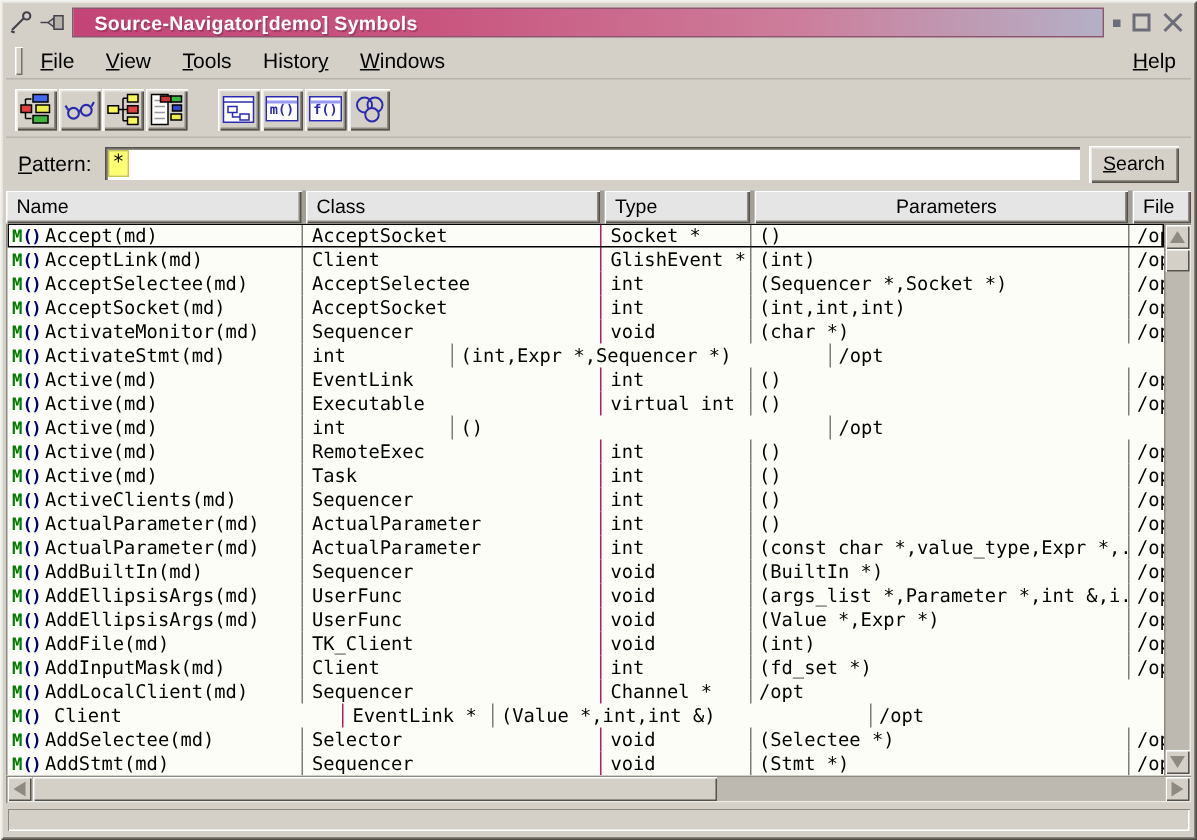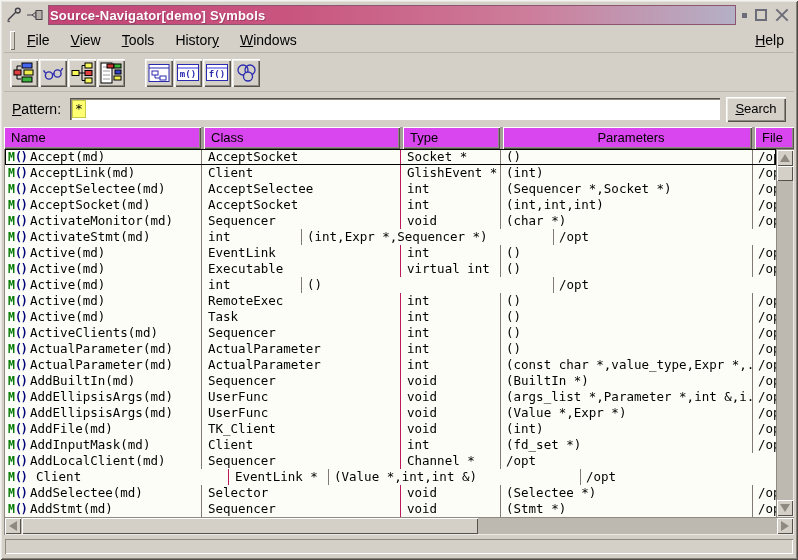--- a/index.html
+++ b/index.html
@@ -13,21 +13,21 @@
                 inset 2px 2px 0 #e6e4de, inset -2px -2px 0 #86827a;
     overflow:hidden;
   }
 
   
   .titlebar { position:absolute; left:4px; top:4px; right:4px; height:22px;
     display:flex; align-items:center; }
   .tb-icon { width:20px; height:18px; display:flex; align-items:center; justify-content:center; margin-right:2px; }
   .title-grad { flex:0 0 auto; width:688px; height:20px;
     background:linear-gradient(to right,#c34577 0%,#c9557f 35%,#cd7d9b 70%,#b4b0c6 100%);
-    border:1px solid #8c5670; display:flex; align-items:center; padding-left:1px; }
+    border:1px solid #8c5670; display:flex; align-items:center; padding-left:14px; }
   .title-text { color:#fff; font-weight:bold; font-size:13px; letter-spacing:0.2px;
     text-shadow:1px 1px 0 rgba(90,30,60,0.35); white-space:nowrap; }
   .tb-controls { display:flex; align-items:center; margin-left:6px; gap:8px; }
   .ctl-min { width:5px; height:5px; background:#6d6d79; }
   .ctl-max { width:12px; height:12px; border:2px solid #6d6d79; background:transparent; }
   .ctl-close { width:14px; height:14px; position:relative; }
   .ctl-close::before,.ctl-close::after { content:""; position:absolute; left:-1px; top:6px;
     width:16px; height:2px; background:#6d6d79; }
   .ctl-close::before { transform:rotate(45deg); }
   .ctl-close::after  { transform:rotate(-45deg); }
@@ -66,21 +66,21 @@
     font-family:"DejaVu Sans Mono", monospace; font-size:13px;
     display:flex; align-items:center; padding-left:3px; }
   .sel-text { background:#ffff72; outline:1px solid #c8c84a; padding:1px 2px; line-height:14px; }
   .search-btn { margin-left:auto; margin-right:8px; width:60px; height:25px;
     background:#d4d0c8; font-size:13px; color:#000; text-align:center; line-height:23px;
     box-shadow: inset 1px 1px 0 #fff, inset 2px 2px 0 #eceae4,
                 inset -1px -1px 0 #55524c, inset -2px -2px 0 #8e8a82; }
 
   
   .thead { position:absolute; left:4px; top:127px; width:790px; height:22px; background:#a39f97; }
-  .th { position:absolute; top:0; height:22px; background:#d946ef;
+  .th { position:absolute; top:0; height:22px; background:#e5e5e5;
     font-size:13px; color:#000; padding:3px 0 0 7px;
     box-shadow: inset 1px 1px 0 #fff, inset -1px -1px 0 #55524c, inset -2px -2px 0 #8e8a82; }
   .th-name  { left:0;   width:197px; }
   .th-class { left:200px; width:196px; }
   .th-type  { left:399px; width:97px; }
   .th-params{ left:499px; width:249px;text-align:center; }
   .th-file  { left:751px; width:39px; }
 
   
   .tbody { position:absolute; left:4px; top:149px; width:772px; height:368px;

